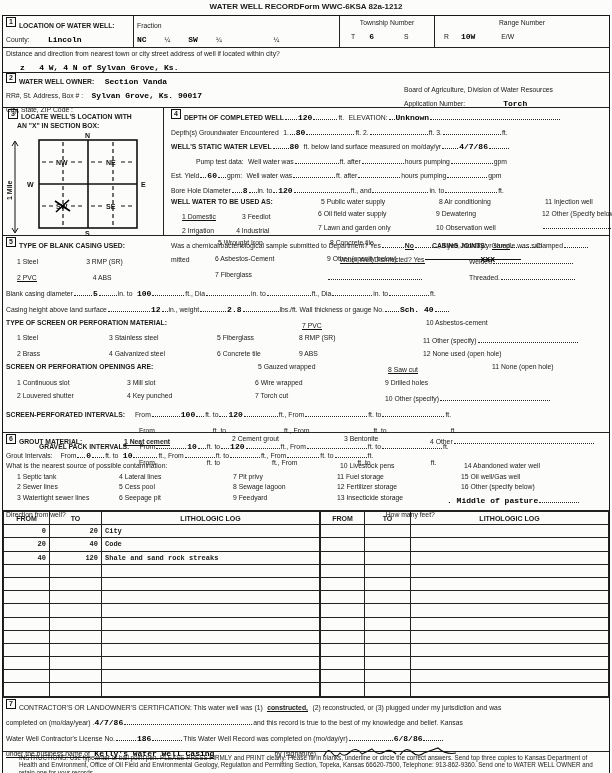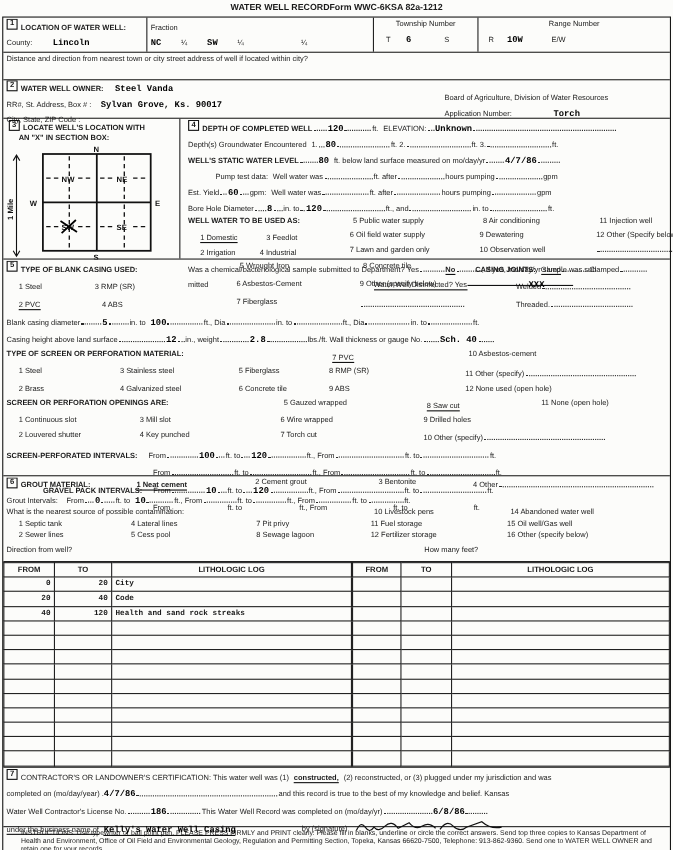--- a/index.html
+++ b/index.html
@@ -70,24 +70,25 @@
         <div class="line"><span class="lbl" style="margin-left:8px;">T</span><span class="v" style="margin:0 14px;">6</span><span class="lbl" style="margin-left:16px;">S</span></div>
       </div>
       <div class="cell" style="flex:1;">
         <div class="line lbl ctr">Range Number</div>
         <div class="line"><span class="lbl" style="margin-left:6px;">R</span><span class="v" style="margin:0 12px;">10W</span><span class="lbl" style="margin-left:14px;">E/W</span></div>
       </div>
     </div>
 
     <div class="row" style="height:24px;">
       <div class="line lbl">Distance and direction from nearest town or city street address of well if located within city?</div>
+      <div class="line"><span class="v" style="margin-left:14px;">z   4 W, 4 N of Sylvan Grove, Ks.</span></div>
     </div>
 
     <div class="row" style="height:34px;">
-      <div class="line"><span class="num">2</span><span class="lbl b">WATER WELL OWNER:</span> <span class="v" style="margin-left:6px;">Steel Vanda</span></div>
+      <div class="line"><span class="num">2</span><span class="lbl b">WATER WELL OWNER:</span> <span class="v" style="margin-left:6px;">Section Vanda</span></div>
       <div class="line"><span class="lbl">RR#, St. Address, Box #  :</span> <span class="v" style="margin-left:4px;">Sylvan Grove, Ks. 90017</span></div>
       <div class="line"><span class="lbl">City, State, ZIP Code      :</span></div>
       <div style="position:absolute;top:11px;left:398px;">
         <div class="line lbl">Board of Agriculture, Division of Water Resources</div>
         <div class="line"><span class="lbl">Application Number:</span><span class="v" style="margin-left:38px;">Torch</span></div>
       </div>
     </div>
 
     <div class="row sec34" style="height:127px;">
       <div class="sec3cell">
@@ -238,20 +239,27 @@
           <span class="lbl" style="flex:0 0 124px">11 Fuel storage</span>
           <span class="lbl">15 Oil well/Gas well</span>
         </div>
       <div class="line flex" style="padding-left:14px;">
           <span class="lbl" style="flex:0 0 102px">2 Sewer lines</span>
           <span class="lbl" style="flex:0 0 114px">5 Cess pool</span>
           <span class="lbl" style="flex:0 0 104px">8 Sewage lagoon</span>
           <span class="lbl" style="flex:0 0 124px">12 Fertilizer storage</span>
           <span class="lbl">16 Other (specify below)</span>
         </div>
+      <div class="line flex" style="padding-left:14px;">
+          <span class="lbl" style="flex:0 0 102px">3 Watertight sewer lines</span>
+          <span class="lbl" style="flex:0 0 114px">6 Seepage pit</span>
+          <span class="lbl" style="flex:0 0 104px">9 Feedyard</span>
+          <span class="lbl" style="flex:0 0 110px">13 Insecticide storage</span>
+          <span><span class="v">. Middle of pasture</span><span class="dots" style="width:40px"></span></span>
+        </div>
       <div class="line"><span class="lbl">Direction from well?</span><span class="gap" style="width:320px"></span><span class="lbl">How many feet?</span></div>
     </div>
 
     <div class="lith" style="border-bottom:1px solid #222;">
       <table class="lt" style="width:317px;">
         <colgroup>
             <col style="width:46px">
             <col style="width:52px">
             <col>
           </colgroup>
@@ -269,21 +277,21 @@
               <td class="log">City</td>
             </tr>
             <tr>
               <td class="dep">20</td>
               <td class="dep">40</td>
               <td class="log">Code</td>
             </tr>
             <tr>
               <td class="dep">40</td>
               <td class="dep">120</td>
-              <td class="log">Health and sand rock streaks</td>
+              <td class="log">Shale and sand rock streaks</td>
             </tr>
             <tr>
               <td class="dep"></td>
               <td class="dep"></td>
               <td class="log"></td>
             </tr>
             <tr>
               <td class="dep"></td>
               <td class="dep"></td>
               <td class="log"></td>

